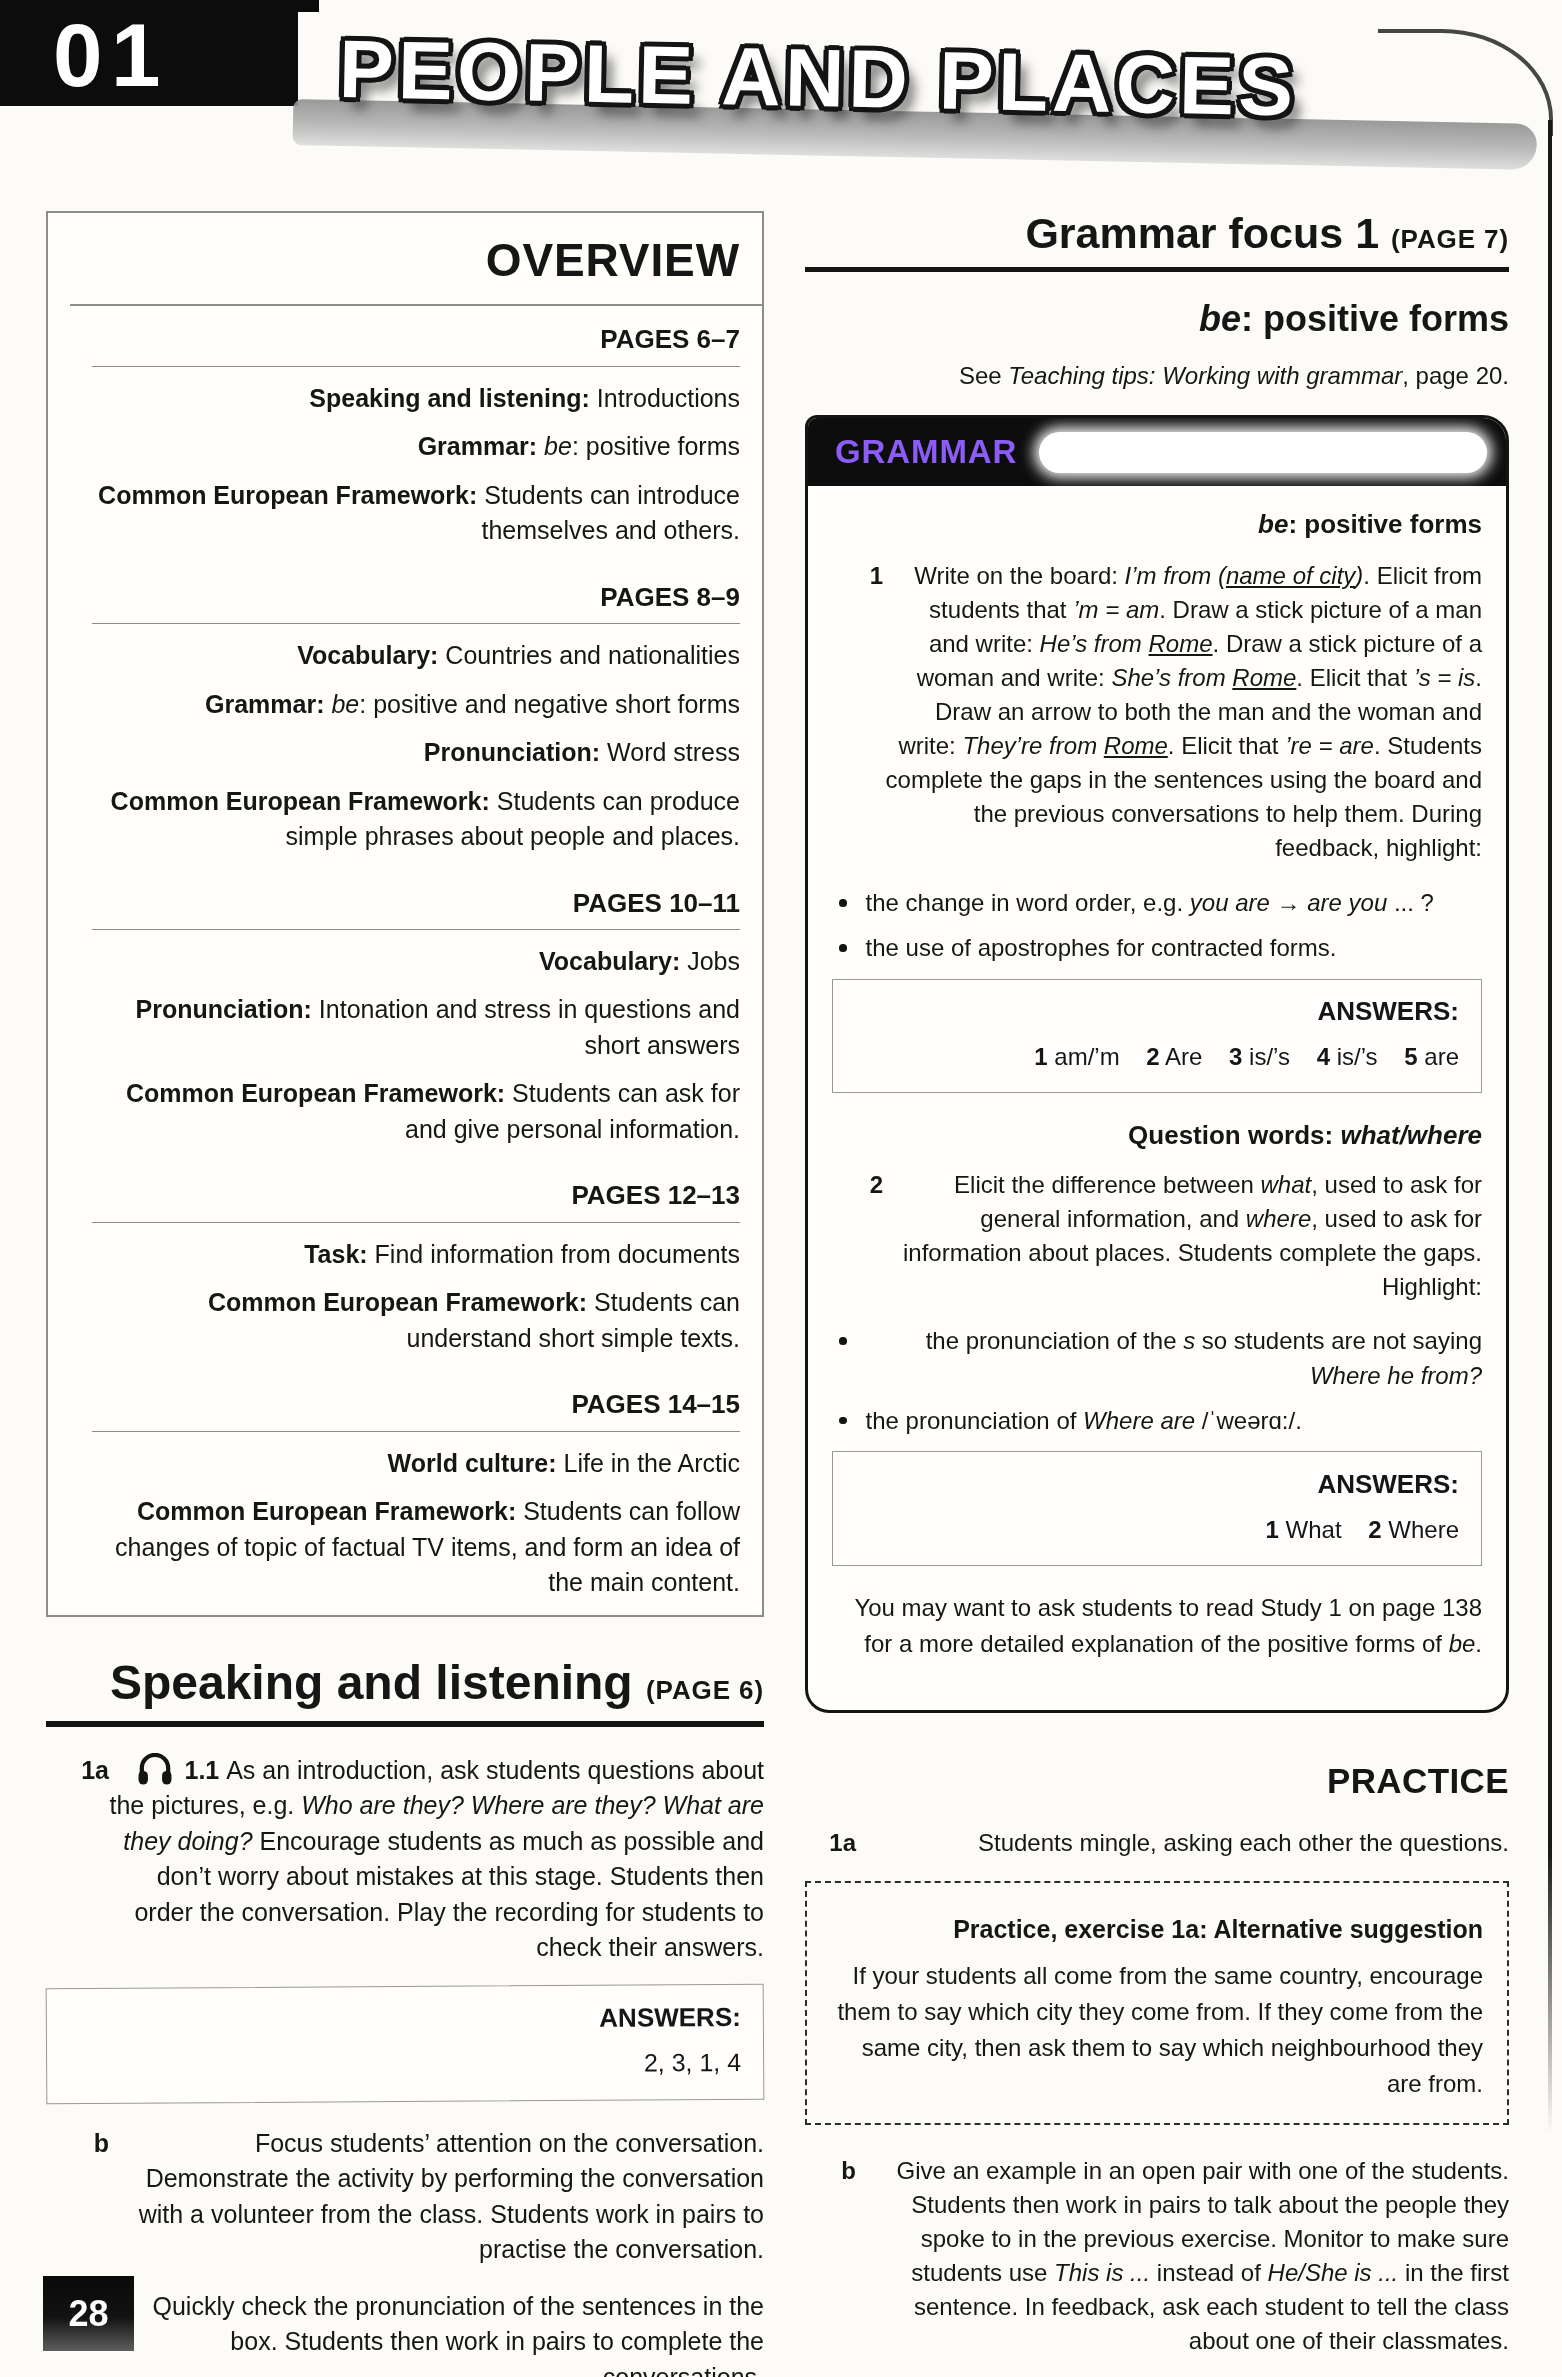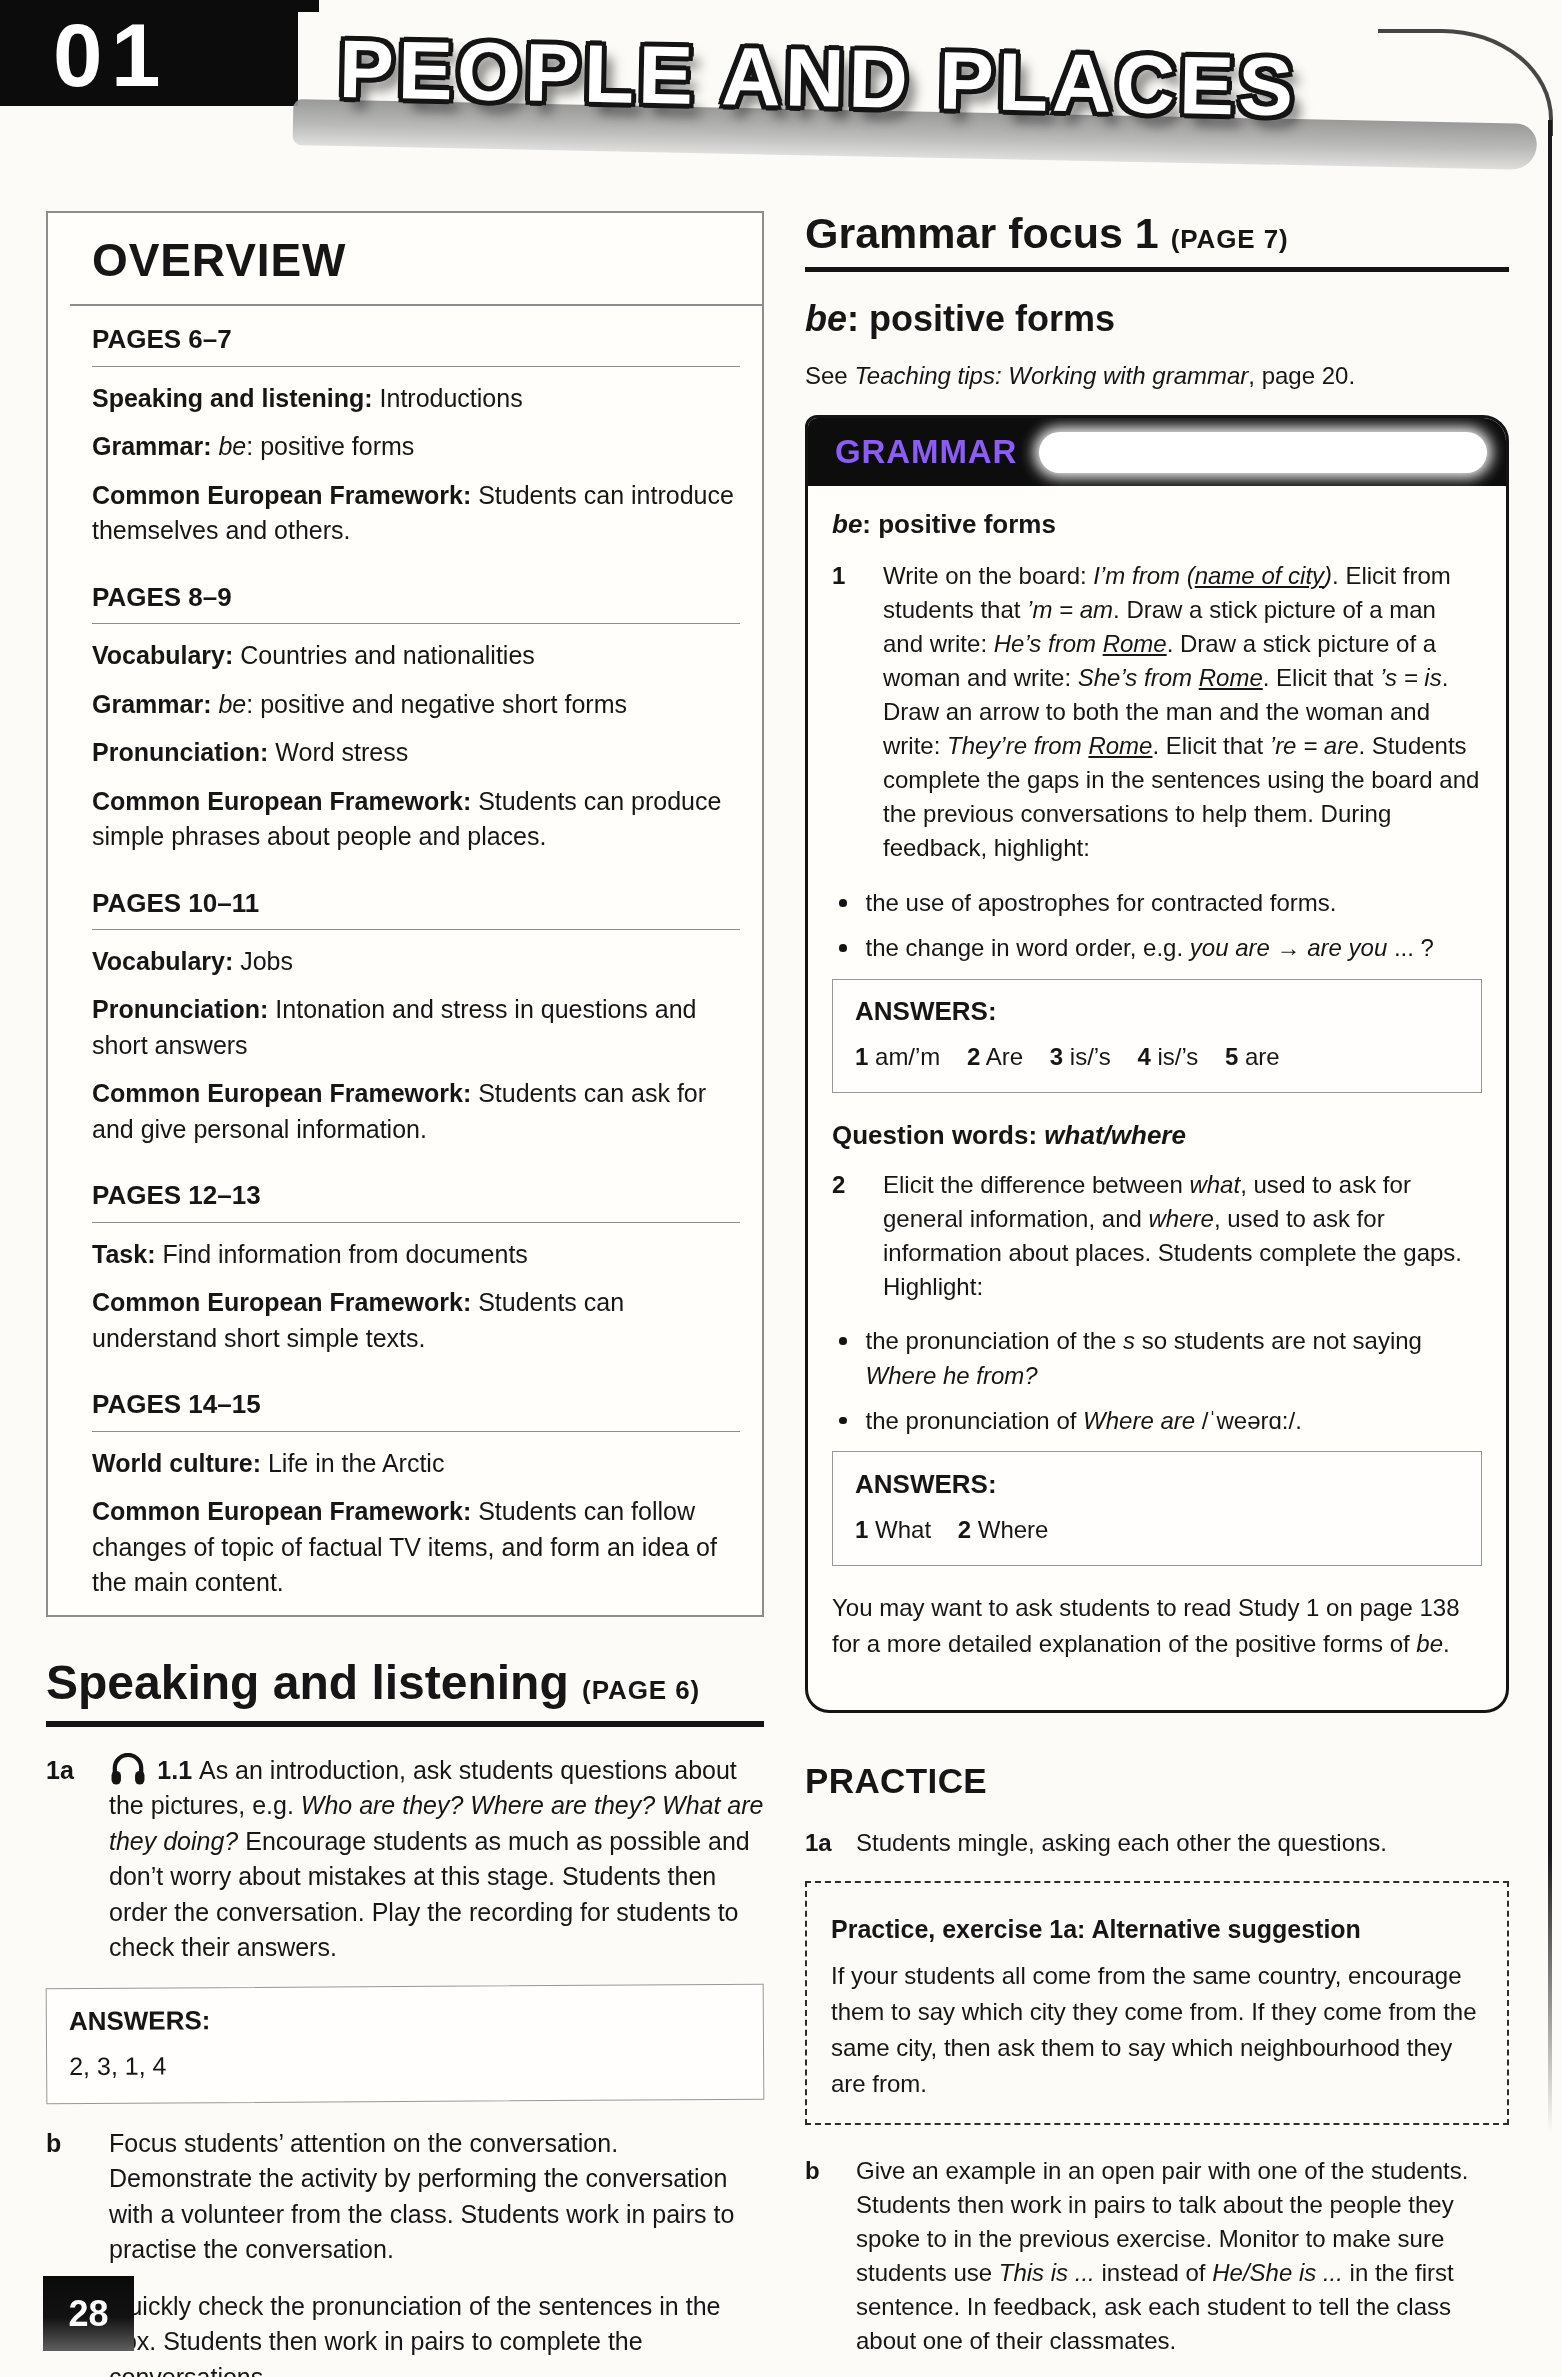--- a/index.html
+++ b/index.html
@@ -1,20 +1,21 @@
 <!DOCTYPE html>
 <html style="font-size:13.7px"><head>
 <meta charset="utf-8">
 <style>
   html,body{margin:0;padding:0;background:#e8e6e0;}
   .page{
     position:relative;width:1562px;height:2377px;overflow:hidden;
     background:#fcfbf7;color:#161616;
     font-family:"Liberation Sans","DejaVu Sans",sans-serif;
     font-size:25px;
+    text-align:right;
   }
   
   .mast-topstrip{position:absolute;left:0;top:0;width:319px;height:12px;background:#0c0c0c;}
   .unit-badge{
     position:absolute;left:0;top:5.1px;width:298px;height:101px;background:#0c0c0c;color:#fff;
     display:flex;align-items:center;padding-left:53px;box-sizing:border-box;
     font-size:89px;font-weight:800;letter-spacing:8.6px;
   }
   .swoosh{
     position:absolute;left:293px;top:99px;width:1244px;height:46px;
@@ -214,24 +215,24 @@
 
           <div class="gb-heading"><span class="sb si">be</span><span class="sb">: positive forms</span></div>
 
           <div class="item">
             <div class="item-num">1</div>
             <div class="item-body"><span>Write on the board: </span><span class="si">I’m from (</span><span class="si su">name of city</span><span class="si">)</span><span>. Elicit from students that </span><span class="si">’m = am</span><span>. Draw a stick picture of a man and write: </span><span class="si">He’s from </span><span class="si su">Rome</span><span>. Draw a stick picture of a woman and write: </span><span class="si">She’s from </span><span class="si su">Rome</span><span>. Elicit that </span><span class="si">’s = is</span><span>. Draw an arrow to both the man and the woman and write: </span><span class="si">They’re from </span><span class="si su">Rome</span><span>. Elicit that </span><span class="si">’re = are</span><span>. Students complete the gaps in the sentences using the board and the previous conversations to help them. During feedback, highlight:</span></div>
           </div>
 
           <div class="bullets">
             <div class="bullet">
+                <span><span>the change in word order, e.g. </span><span class="si">you are</span><span> → </span><span class="si">are you</span><span> ... ?</span></span>
+              </div>
+            <div class="bullet">
                 <span><span>the use of apostrophes for contracted forms.</span></span>
-              </div>
-            <div class="bullet">
-                <span><span>the change in word order, e.g. </span><span class="si">you are</span><span> → </span><span class="si">are you</span><span> ... ?</span></span>
               </div>
           </div>
 
           <div class="answers">
             <div class="answers-label">ANSWERS:</div>
             <div class="answers-text"><span class="sb">1</span><span> am/’m&nbsp;&nbsp;&nbsp; </span><span class="sb">2</span><span> Are&nbsp;&nbsp;&nbsp; </span><span class="sb">3</span><span> is/’s&nbsp;&nbsp;&nbsp; </span><span class="sb">4</span><span> is/’s&nbsp;&nbsp;&nbsp; </span><span class="sb">5</span><span> are</span></div>
           </div>
 
           <div class="qwords"><span class="sb">Question words: </span><span class="sb si">what/where</span></div>
 

